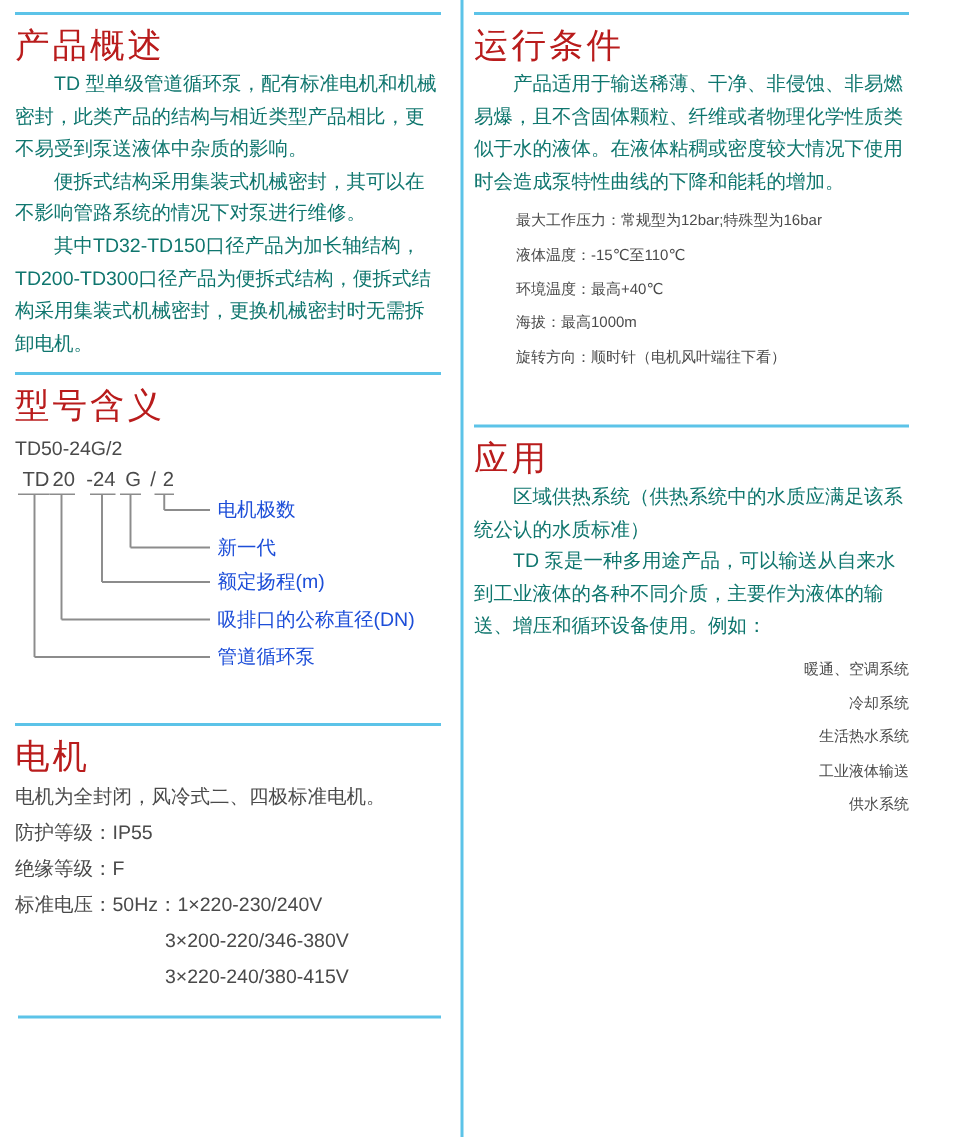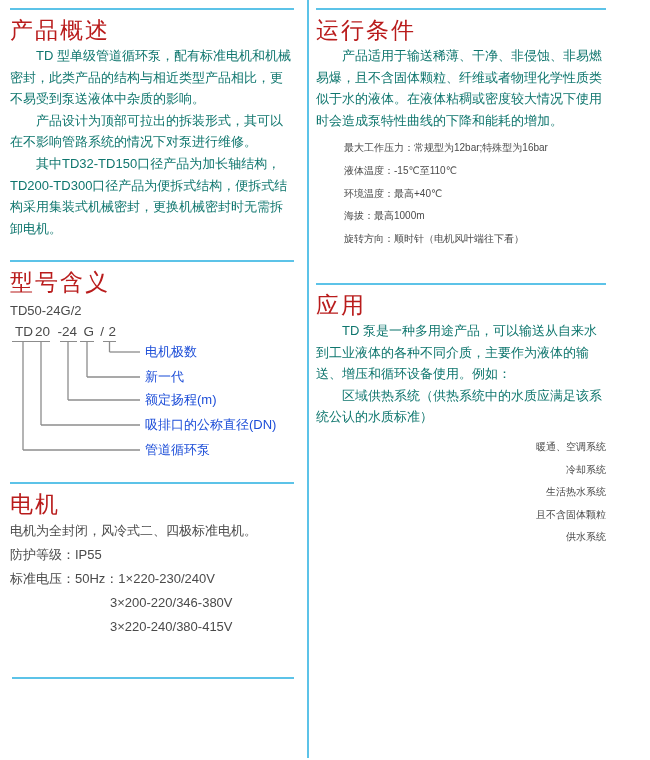--- a/index.html
+++ b/index.html
@@ -63,25 +63,25 @@
 <body>
 
 <div class="v-divider"></div>
 
 <div class="col" id="col-left">
 
   <div class="section" style="top:8px;">
     <div class="rule"></div>
     <h2 class="sec-title">产品概述</h2>
     <p class="body first-para">TD 型单级管道循环泵，配有标准电机和机械密封，此类产品的结构与相近类型产品相比，更不易受到泵送液体中杂质的影响。</p>
-    <p class="body">产品设计为顶部可拉出的拆装形式，其可以在不影响管路系统的情况下对泵进行维修。</p>
+    <p class="body">便拆式结构采用集装式机械密封，其可以在不影响管路系统的情况下对泵进行维修。</p>
     <p class="body">其中TD32-TD150口径产品为加长轴结构，TD200-TD300口径产品为便拆式结构，便拆式结构采用集装式机械密封，更换机械密封时无需拆卸电机。</p>
   </div>
 
-  <div class="section" style="top:260px;">
+  <div class="section" style="top:248px;">
     <div class="rule"></div>
     <h2 class="sec-title">型号含义</h2>
     <p class="model-example">TD50-24G/2</p>
 
     <div class="diagram">
       <svg width="284" height="150">
         <g stroke="#8c8c8c" stroke-width="1.3" fill="none">
 
           <line x1="13" y1="19" x2="13" y2="127"></line>
           <line x1="31" y1="19" x2="31" y2="102"></line>
@@ -112,20 +112,21 @@
       <span class="leader-label" style="top:119px;">管道循环泵</span>
     </div>
   </div>
 
   <div class="section" style="top:482px;">
     <div class="rule"></div>
     <h2 class="sec-title">电机</h2>
     <div class="motor-block">
       <div class="spec-line">电机为全封闭，风冷式二、四极标准电机。</div>
       <div class="spec-line">防护等级：IP55</div>
+      <div class="spec-line">绝缘等级：F</div>
       <div class="spec-line">标准电压：50Hz：1×220-230/240V</div>
       <div class="spec-line volt-cont">3×200-220/346-380V</div>
       <div class="spec-line volt-cont">3×220-240/380-415V</div>
     </div>
   </div>
 
   <div class="rule bottom-rule"></div>
 </div>
 
 <div class="col" id="col-right">
@@ -139,23 +140,23 @@
       <div class="spec-item">液体温度：-15℃至110℃</div>
       <div class="spec-item">环境温度：最高+40℃</div>
       <div class="spec-item">海拔：最高1000m</div>
       <div class="spec-item">旋转方向：顺时针（电机风叶端往下看）</div>
     </div>
   </div>
 
   <div class="section" style="top:283px;">
     <div class="rule"></div>
     <h2 class="sec-title">应用</h2>
+    <p class="body">区域供热系统（供热系统中的水质应满足该系统公认的水质标准）</p>
     <p class="body first-para">TD 泵是一种多用途产品，可以输送从自来水到工业液体的各种不同介质，主要作为液体的输送、增压和循环设备使用。例如：</p>
-    <p class="body">区域供热系统（供热系统中的水质应满足该系统公认的水质标准）</p>
     <div class="spec-list" style="margin-top:8px;text-align:right;">
       <div class="spec-item">暖通、空调系统</div>
       <div class="spec-item">冷却系统</div>
       <div class="spec-item">生活热水系统</div>
-      <div class="spec-item">且不含固体颗粒</div>
+      <div class="spec-item">工业液体输送</div>
       <div class="spec-item">供水系统</div>
     </div>
   </div>
 </div>
 
 </body></html>

